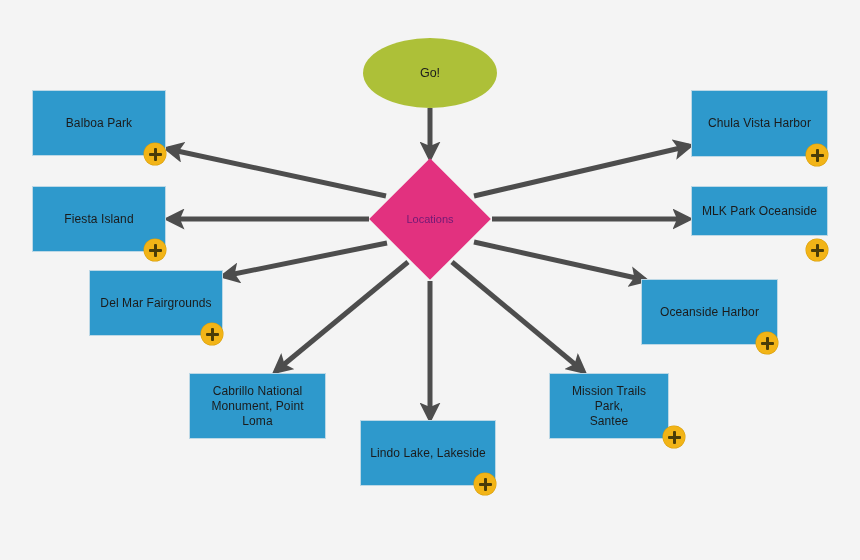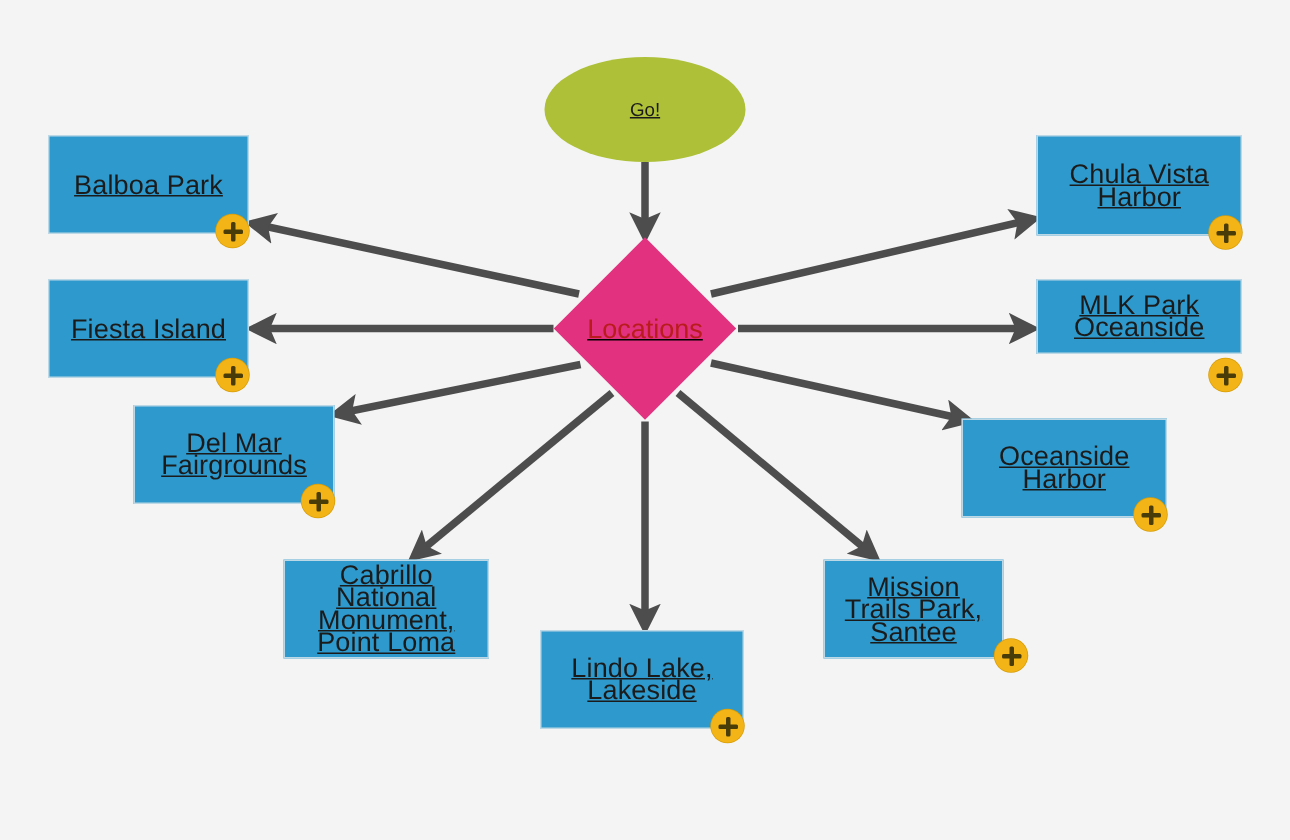--- a/index.html
+++ b/index.html
@@ -22,27 +22,26 @@
     width: 860px;
     height: 560px;
   }
   .node {
     position: absolute;
     box-sizing: border-box;
     display: flex;
     align-items: center;
     justify-content: center;
     text-align: center;
-    text-decoration: underline;
   }
   .node-box {
     background: #2e99cc;
     border: 1px solid #bcd8e6;
     color: #1b1b1b;
-    font-size: 18px;
+    font-size: 12px;
     line-height: 15px;
     letter-spacing: 0.1px;
   }
   .node-label {
     padding: 0 6px;
     white-space: pre-line;
   }
   .node-start {
     width: 134px;
     height: 70px;
@@ -67,22 +66,22 @@
     width: 86px;
     height: 86px;
     margin-left: -43px;
     margin-top: -43px;
     background: #e2317f;
     transform: rotate(45deg);
   }
   .node-diamond .node-label {
     position: relative;
     z-index: 2;
-    color: #b91c1c;
-    font-size: 18px;
+    color: #701a75;
+    font-size: 11px;
   }
   .plus-badge {
     position: absolute;
     width: 22px;
     height: 22px;
     border-radius: 50%;
     background: #f2b417;
     box-shadow: 0 0 0 0.5px #d79d08;
     z-index: 5;
   }

